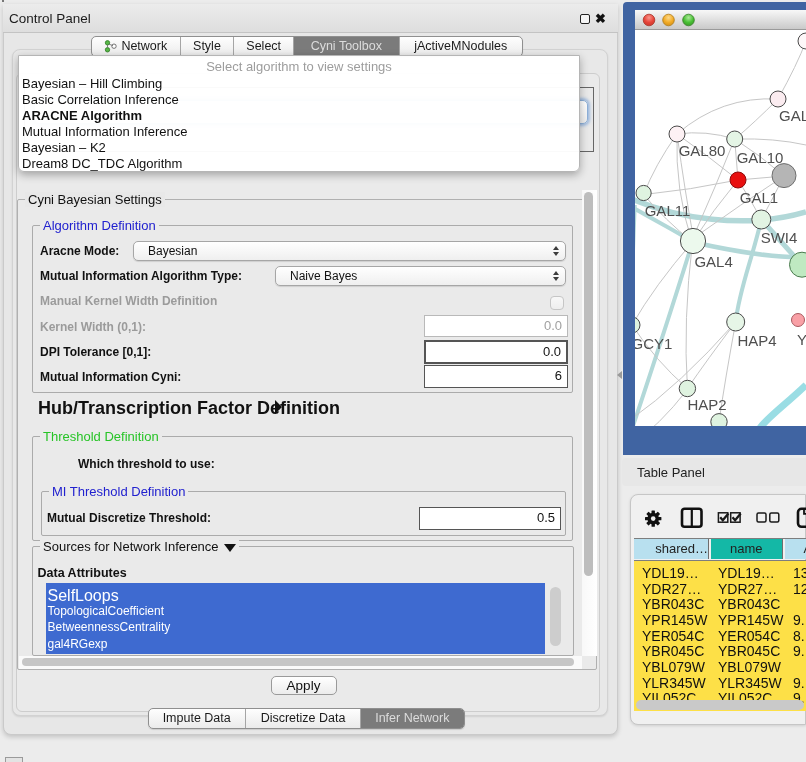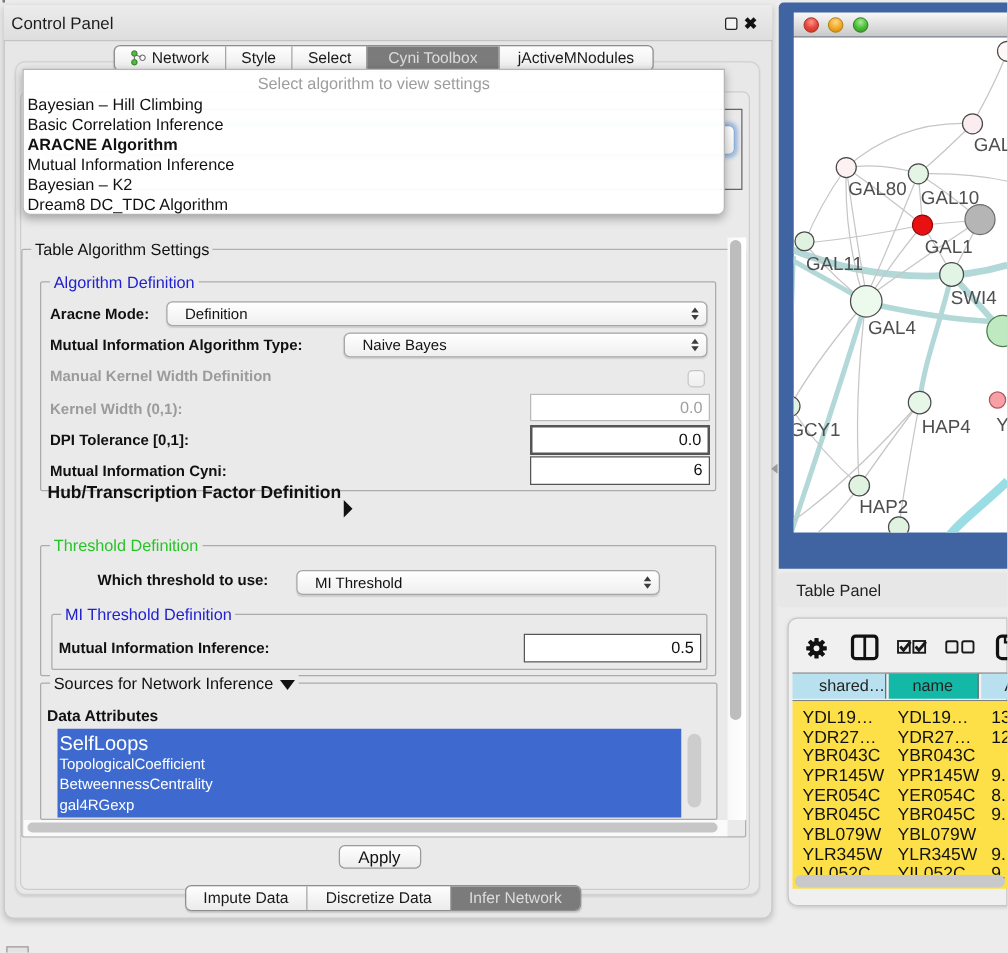--- a/index.html
+++ b/index.html
@@ -49,35 +49,35 @@
   <div style="width:54px">Style</div>
   <div style="width:60px">Select</div>
   <div style="width:106px" class="sel">Cyni Toolbox</div>
   <div style="width:124px">jActiveMNodules</div>
 </div>
 
 <div class="abs" style="left:24px;top:87px;width:570px;height:65px;border:1px solid #666;background:#e9e9e9"></div>
 <div class="abs" style="left:34px;top:100px;width:554px;height:24px;border:1px solid #8db0d8;border-radius:5px;background:linear-gradient(#fff,#eee);box-shadow:0 0 3px 2px rgba(100,150,215,.55)"></div>
 
 <div class="grp" style="left:17px;top:199px;width:580px;height:471px;border-color:#b0b0b0">
-  <span style="background:#e8e8e8;color:#111">Table Algorithm Settings</span>
+  <span style="background:#e8e8e8;color:#111">Cyni Bayesian Settings</span>
 </div>
 
 <div class="abs" style="left:582px;top:190px;width:15px;height:466px;background:linear-gradient(to right,#f8f8f8,#ffffff)"></div>
 <div class="abs" style="left:584px;top:192px;width:9px;height:384px;background:#bdbdbd;border-radius:4.5px"></div>
 
 <div class="abs" style="left:19px;top:656px;width:563px;height:13px;background:#fafafa"></div>
 <div class="abs" style="left:22px;top:658px;width:552px;height:8px;background:#c6c6c6;border-radius:4px"></div>
 
 <div class="grp" style="left:32px;top:225px;width:541px;height:168px">
   <span style="background:#eaeaea;color:#2121cf">Algorithm Definition</span>
 </div>
 <div class="lb" style="left:40px;top:251px">Aracne Mode:</div>
 <div class="combo" style="left:133px;top:241px;width:433px;height:20px">
-      <span class="ct">Definition</span>
+      <span class="ct">Bayesian</span>
       <span class="spin">
         <span class="u" style="display:block"></span>
         <span class="d" style="display:block"></span>
       </span>
     </div>
 <div class="lb" style="left:40px;top:276px">Mutual Information Algorithm Type:</div>
 <div class="combo" style="left:275px;top:266px;width:291px;height:20px">
       <span class="ct">Naive Bayes</span>
       <span class="spin">
         <span class="u" style="display:block"></span>
@@ -86,38 +86,31 @@
     </div>
 <div class="lb lbg" style="left:40px;top:301px">Manual Kernel Width Definition</div>
 <div class="abs" style="left:550px;top:296px;width:14px;height:14px;background:linear-gradient(#f8f8f8,#eeeeee);border:1.5px solid #c6c6c6;border-radius:4px"></div>
 <div class="lb lbg" style="left:40px;top:327px">Kernel Width (0,1):</div>
 <div class="inp" style="left:424px;top:315px;width:144px;height:22px;border:1px solid #b9b9b9;color:#a0a0a0;line-height:20px">0.0</div>
 <div class="lb" style="left:40px;top:352px">DPI Tolerance [0,1]:</div>
 <div class="inp" style="left:424px;top:340px;width:144px;height:24px;border:2px solid #555;line-height:20px">0.0</div>
 <div class="lb" style="left:40px;top:377px">Mutual Information Cyni:</div>
 <div class="inp" style="left:424px;top:365px;width:144px;height:23px;border:1.5px solid #555;line-height:20px">6</div>
 
-<div class="lb" style="left:38px;top:393px;font-size:14px">Hub/Transcription Factor Definition</div>
+<div class="lb" style="left:38px;top:408px;font-size:18px">Hub/Transcription Factor Definition</div>
 <div class="abs" style="left:275px;top:399.5px;width:0;height:0;border-top:7px solid transparent;border-bottom:7px solid transparent;border-left:7.5px solid #111"></div>
 
 <div class="grp" style="left:32px;top:436px;width:541px;height:105px">
   <span style="background:#eaeaea;color:#27c427">Threshold Definition</span>
 </div>
 <div class="lb" style="left:78px;top:464px">Which threshold to use:</div>
-<div class="combo" style="left:237px;top:456px;width:291px;height:20px">
-      <span class="ct">MI Threshold</span>
-      <span class="spin">
-        <span class="u" style="display:block"></span>
-        <span class="d" style="display:block"></span>
-      </span>
-    </div>
 <div class="grp" style="left:41px;top:491px;width:525px;height:45px">
   <span style="background:#eaeaea;color:#2121cf">MI Threshold Definition</span>
 </div>
-<div class="lb" style="left:47px;top:518px">Mutual Information Inference:</div>
+<div class="lb" style="left:47px;top:518px">Mutual Discretize Threshold:</div>
 <div class="inp" style="left:419px;top:507px;width:142px;height:23px;border:1.5px solid #555;line-height:20px">0.5</div>
 
 <div class="grp" style="left:32px;top:546px;width:542px;height:110px">
   <span style="background:#eaeaea;color:#111">Sources for Network Inference <span style="display:inline-block;width:0;height:0;border-left:6px solid transparent;border-right:6px solid transparent;border-top:8px solid #111;vertical-align:middle;margin-left:2px"></span></span>
 </div>
 <div class="lb" style="left:37.5px;top:573px;font-size:12.5px">Data Attributes</div>
 <div class="abs" style="left:46px;top:583px;width:499px;height:71px;background:#3e6ad0"></div>
 <div class="txt" style="left:47.5px;top:587px;font-size:16px;color:#fff">SelfLoops</div>
 <div class="txt" style="left:47.5px;top:603.5px;font-size:12px;color:#fff">TopologicalCoefficient</div>
 <div class="txt" style="left:47.5px;top:620px;font-size:12px;color:#fff">BetweennessCentrality</div>

